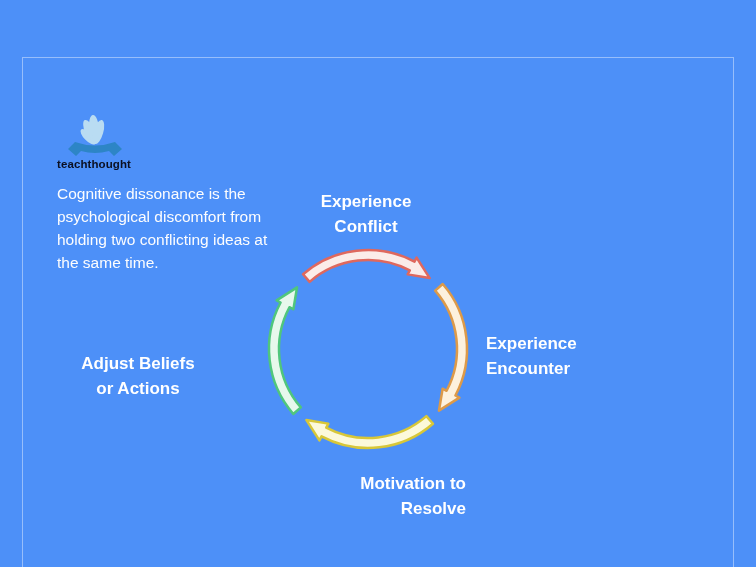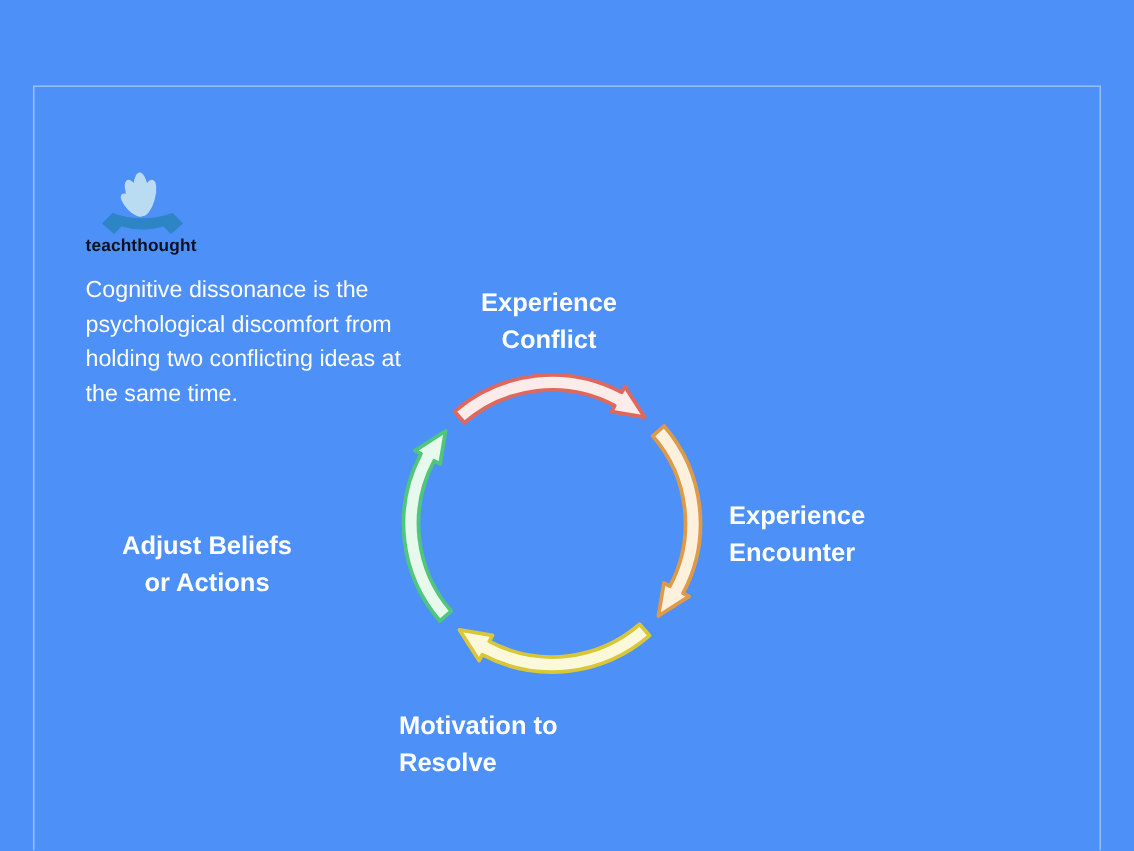--- a/index.html
+++ b/index.html
@@ -28,21 +28,21 @@
     position:absolute;left:57px;top:182px;width:230px;margin:0;
     font-size:15.5px;line-height:23px;color:#fdfdfe;font-weight:400;
   }
   .cycle-svg{position:absolute;left:238px;top:219px;}
   .step-label{
     position:absolute;font-size:17px;line-height:25px;font-weight:bold;
     color:#ffffff;white-space:pre-line;
   }
   .lbl-top{left:266px;top:189px;width:200px;text-align:center;}
   .lbl-right{left:486px;top:331px;width:220px;text-align:left;}
-  .lbl-bottom{left:266px;top:471px;width:200px;text-align:left;}
+  .lbl-bottom{left:266px;top:471px;width:200px;text-align:right;}
   .lbl-left{left:28px;top:331px;width:220px;text-align:center;margin-top:20px;}
 </style>
 </head>
 <body>
 
 <div class="stage">
 
   <div class="frame"></div>
 
   <div class="logo">

